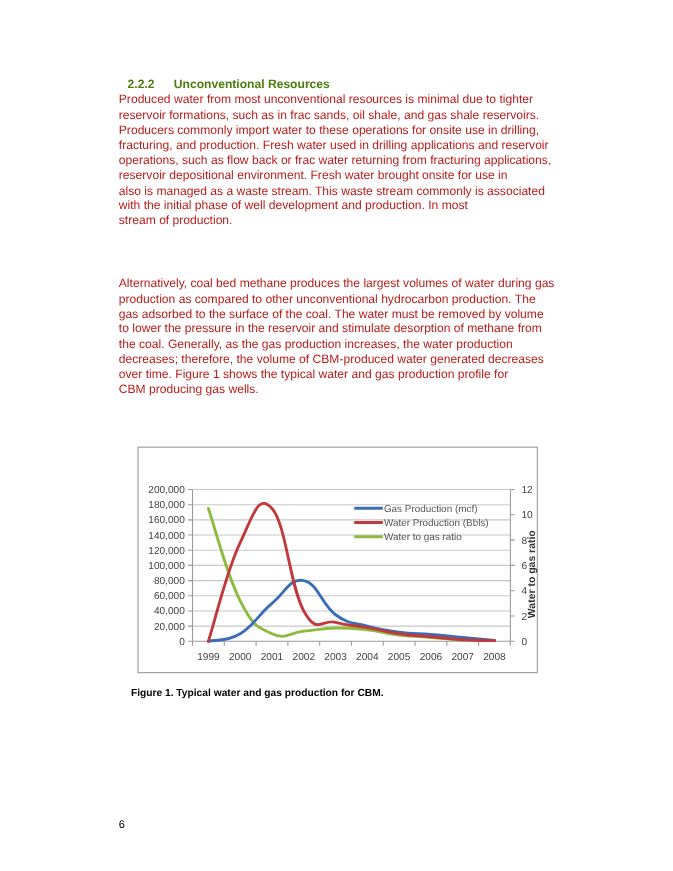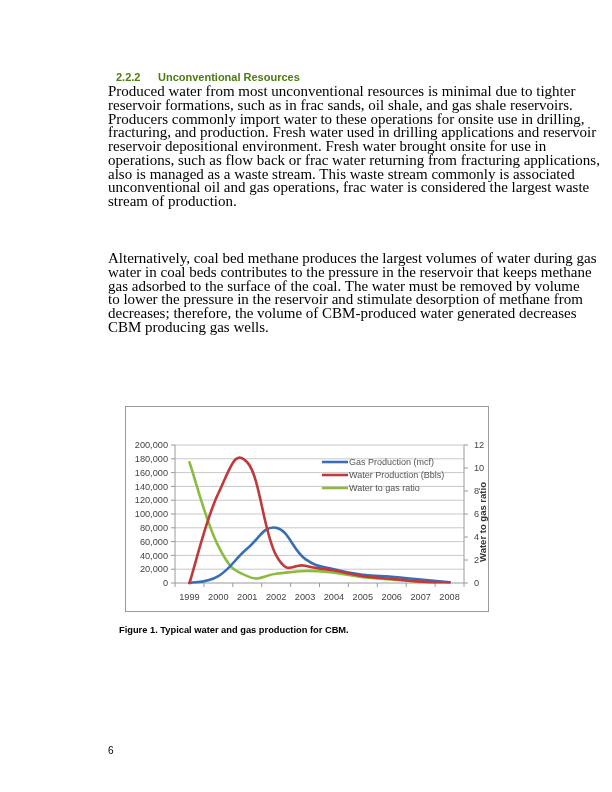--- a/index.html
+++ b/index.html
@@ -6,21 +6,21 @@
   body { width: 612px; height: 792px; position: relative; overflow: hidden; }
   .page { position: absolute; left: 0; top: 0; width: 612px; height: 792px; background: #fff; }
   .heading {
     position: absolute; left: 116px; top: 71px;
     font-family: "Liberation Sans", sans-serif; font-weight: bold; font-size: 11px; color: #4d7c0f;
     white-space: nowrap;
   }
   .heading .num { display: inline-block; width: 42px; }
   .para {
     position: absolute; left: 108px; width: 400px;
-    font-family: Liberation Serif, serif; font-size: 15px; line-height: 13.75px; color: #000000;
+    font-family: Liberation Sans, sans-serif; font-size: 11px; line-height: 13.75px; color: #b91c1c;
   }
   .para .ln { display: block; white-space: nowrap; }
   #p1 { top: 85px; }
   #p2 { top: 252px; }
   .chart-frame {
     position: absolute; left: 125px; top: 406px; width: 364px; height: 206px;
     border: 1.5px solid #9a9a9a; box-sizing: border-box; background: #fff;
   }
   svg.chart { position: absolute; left: 0; top: 0; }
   .caption {
@@ -44,32 +44,34 @@
 
   <div class="heading">
     <span class="num">2.2.2</span><span>Unconventional Resources</span>
   </div>
 
   <div class="para" id="p1">
       <span class="ln">Produced water from most unconventional resources is minimal due to tighter</span>
       <span class="ln">reservoir formations, such as in frac sands, oil shale, and gas shale reservoirs.</span>
       <span class="ln">Producers commonly import water to these operations for onsite use in drilling,</span>
       <span class="ln">fracturing, and production.  Fresh water used in drilling applications and reservoir</span>
+      <span class="ln">operations, such as flow back or frac water returning from fracturing applications,</span>
       <span class="ln">reservoir depositional environment.  Fresh water brought onsite for use in</span>
-      <span class="ln">operations, such as flow back or frac water returning from fracturing applications,</span>
       <span class="ln">also is managed as a waste stream.  This waste stream commonly is associated</span>
-      <span class="ln">unconventional oil and gas operations, frac water is considered the largest waste</span>
+      <span class="ln">with the initial phase of well development and production.  In most</span>
       <span class="ln">stream of production.</span>
     </div>
   <div class="para" id="p2">
       <span class="ln">Alternatively, coal bed methane produces the largest volumes of water during gas</span>
-      <span class="ln">water in coal beds contributes to the pressure in the reservoir that keeps methane</span>
+      <span class="ln">production as compared to other unconventional hydrocarbon production.  The</span>
       <span class="ln">gas adsorbed to the surface of the coal.  The water must be removed by volume</span>
       <span class="ln">to lower the pressure in the reservoir and stimulate desorption of methane from</span>
+      <span class="ln">the coal.  Generally, as the gas production increases, the water production</span>
       <span class="ln">decreases; therefore, the volume of CBM-produced water generated decreases</span>
+      <span class="ln">over time.  Figure 1 shows the typical water and gas production profile for</span>
       <span class="ln">CBM producing gas wells.</span>
     </div>
 
   <div class="chart-frame">
     <svg class="chart" id="chart" width="364" height="206">
         <line x1="49" x2="338" y1="176" y2="176" stroke="#9a9a9a" stroke-width="1"></line>
         <line x1="45" x2="49" y1="176" y2="176" stroke="#9a9a9a" stroke-width="1"></line>
         <text x="42" y="179.2" text-anchor="end" class="tick-label">0</text>
         <line x1="49" x2="338" y1="162.2" y2="162.2" stroke="#c8c8c8" stroke-width="1"></line>
         <line x1="45" x2="49" y1="162.2" y2="162.2" stroke="#9a9a9a" stroke-width="1"></line>

